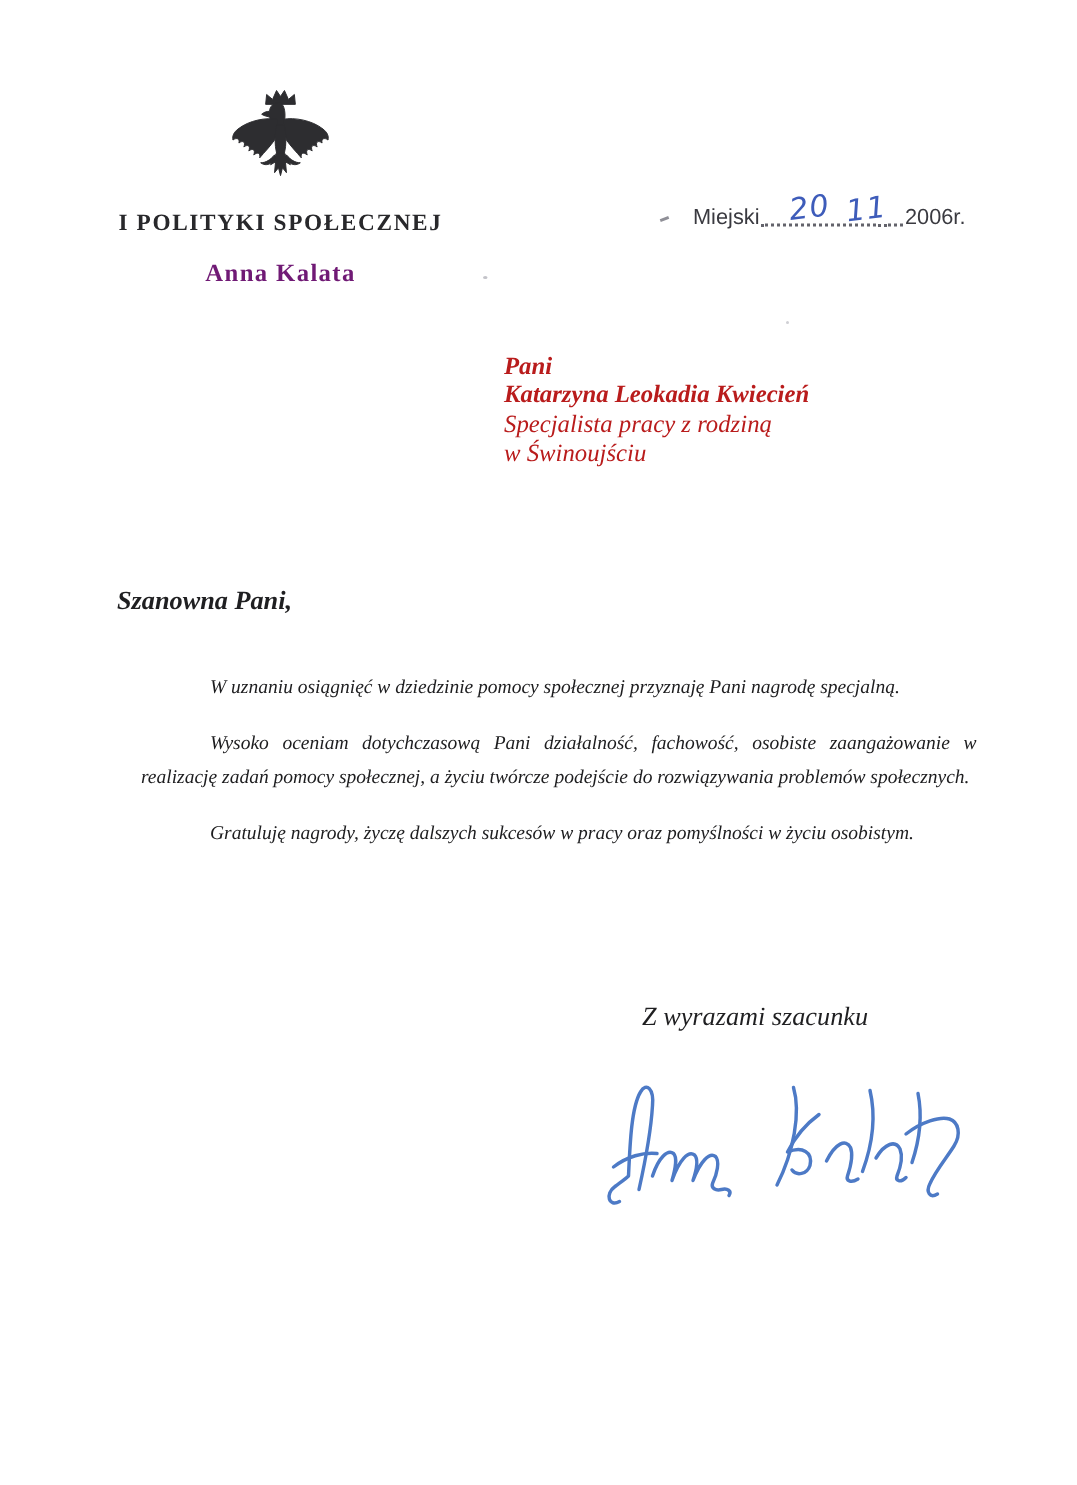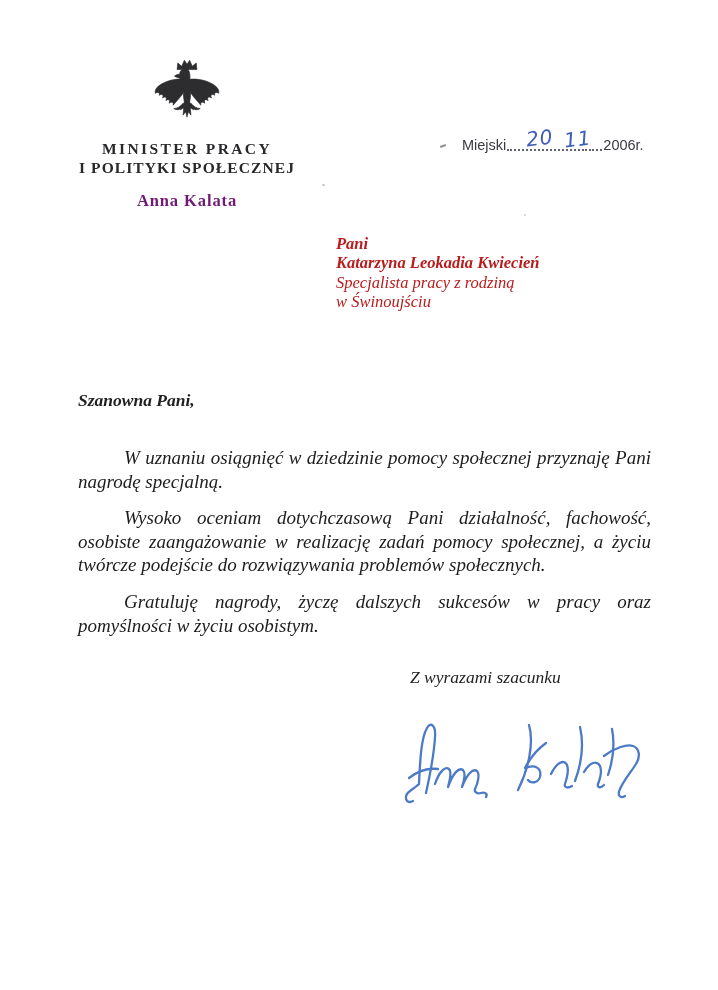--- a/index.html
+++ b/index.html
@@ -35,26 +35,26 @@
   
   .addressee{position:absolute;left:336px;top:234px;font-style:italic;font-size:16.5px;line-height:19.4px;color:#b91c1c;}
   .addressee .strong{font-weight:bold;}
 
   
   .salutation{position:absolute;left:78px;top:390px;font-style:italic;font-weight:bold;font-size:17.5px;color:#1f1f21;text-align:center;}
 
   
   .body-block{position:absolute;left:78px;top:446px;width:573px;}
   .para{
-    margin:0 0 13px 0;font-style:italic;font-size:19px;line-height:23.6px;
+    margin:0 0 13px 16px;font-style:italic;font-size:13px;line-height:23.6px;
     text-align:justify;text-indent:46px;color:#1d1d1f;
   }
 
   
-  .closing{position:absolute;left:410px;top:667px;font-style:italic;font-size:17.5px;color:#1f1f21;}
+  .closing{position:absolute;left:428px;top:667px;font-style:italic;font-size:17.5px;color:#1f1f21;}
   .signature{position:absolute;left:383px;top:700px;}
 
   
   .artifact-dash{position:absolute;left:440px;top:145px;width:6px;height:2px;background:#8f8f97;transform:rotate(-20deg);}
   .artifact-dot1{position:absolute;left:322px;top:184px;width:3px;height:2px;background:#c3c3c9;border-radius:50%;}
   .artifact-dot2{position:absolute;left:524px;top:214px;width:2px;height:2px;background:#cfcfd4;border-radius:50%;}
 </style>
 </head>
 <body>
 
@@ -66,21 +66,20 @@
         <path d="M35,17 L36,7 L42,12 L46,3 L50,9 L54,3 L58,12 L64,7 L65,17 Z"></path>
         <path d="M50,15 C43,15 39,19 39,24 C36,24 33,25 31,27 C34,29 37,29 39,30 C41,34 44,37 47,39 L53,39 C55,32 56,20 50,15 Z"></path>
         <path d="M47,32 C36,30 18,33 7,42 C3,45 1,49 2,53 C6,50 9,52 8,56 C12,53 15,55 13,60 C17,57 20,59 18,64 C22,61 25,63 23,68 C27,65 30,66 29,71 C34,65 40,59 44,53 C46,47 47,39 47,32 Z"></path>
         <path d="M53,32 C64,30 82,33 93,42 C97,45 99,49 98,53 C94,50 91,52 92,56 C88,53 85,55 87,60 C83,57 80,59 82,64 C78,61 75,63 77,68 C73,65 70,66 71,71 C66,65 60,59 56,53 C54,47 53,39 53,32 Z"></path>
         <path d="M46,38 C44,47 44,58 46,66 L54,66 C56,58 56,47 54,38 Z"></path>
         <path d="M46,66 L40,78 L45,75 L44,86 L48,81 L50,89 L52,81 L56,86 L55,75 L60,78 L54,66 Z"></path>
         <path d="M44,68 C40,73 35,76 30,76 C34,79 38,78 41,76 L44,72 Z"></path>
         <path d="M56,68 C60,73 65,76 70,76 C66,79 62,78 59,76 L56,72 Z"></path>
       </g>
     </svg>
-    <div class="ministry-line1">MINISTER PRACY</div>
     <div class="ministry-line2">I POLITYKI SPOŁECZNEJ</div>
     <div class="official-name">Anna Kalata</div>
   </div>
 
   <div class="dateline">
     <div class="baseline-row">
       <span>Miejski</span>
         <span class="leader"></span>
         <span class="leader short"></span>
         <span>2006r.</span>

